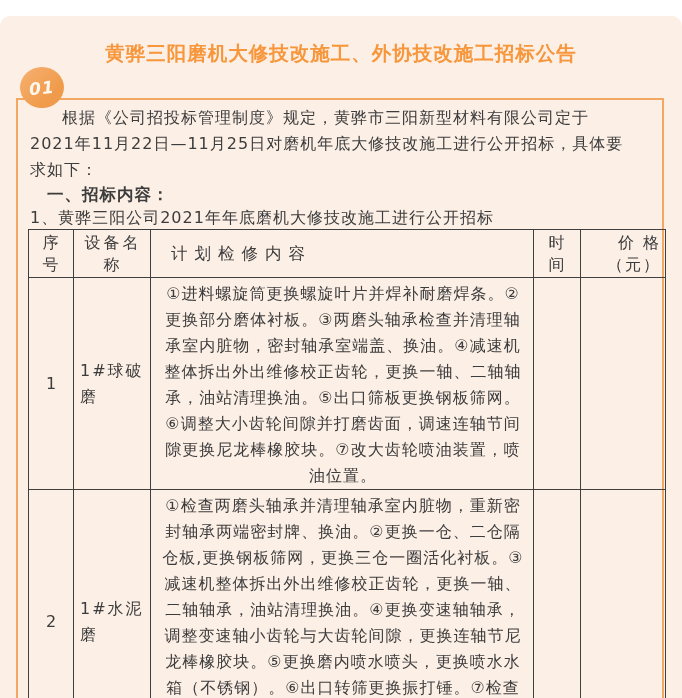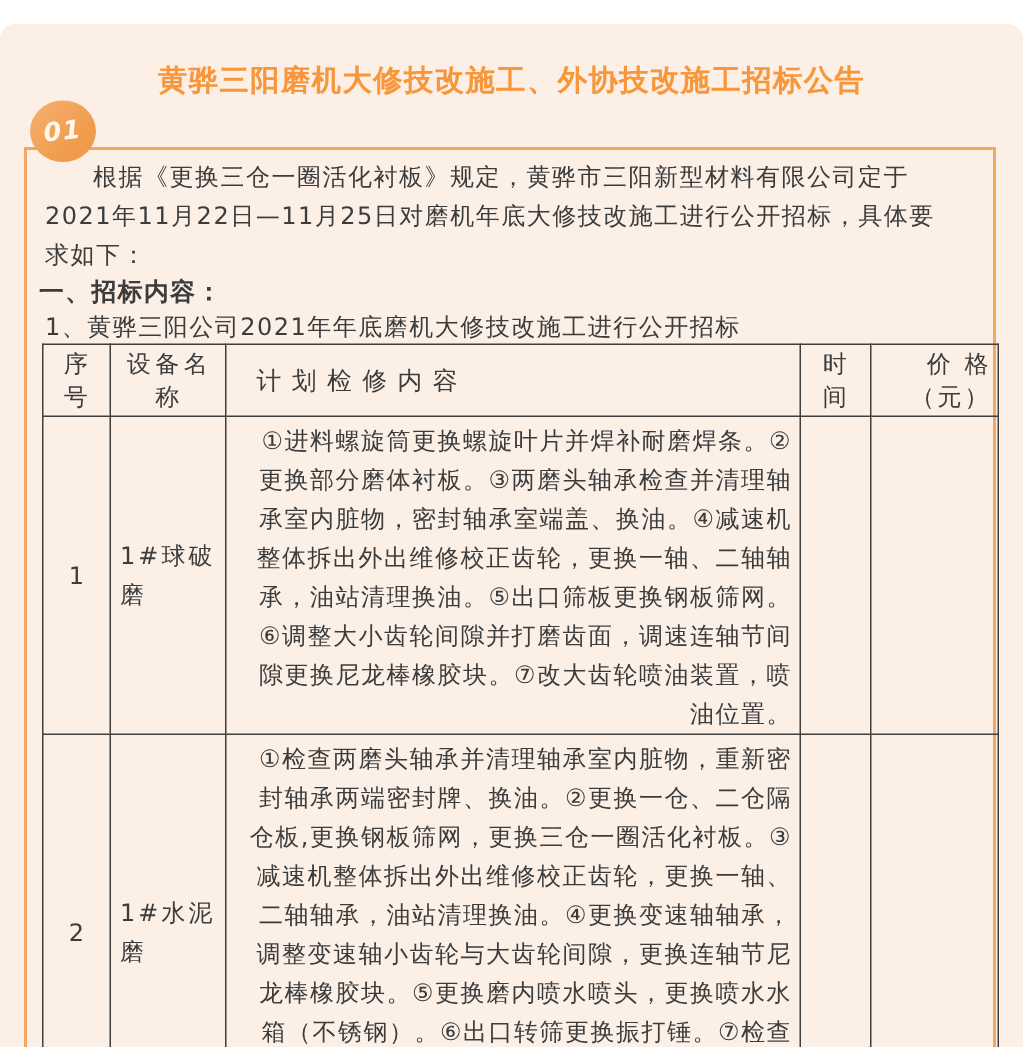--- a/index.html
+++ b/index.html
@@ -34,21 +34,21 @@
     box-sizing:border-box;
     border:2px solid #f2a763;border-bottom:none;
     background:transparent;z-index:1;
   }
   .intro{
     margin:5px 10px 0 12px;width:600px;
     font-size:16px;line-height:26px;letter-spacing:1px;
     text-indent:2em;
   }
   .sec-heading{
-    margin:0 10px 0 8px;font-size:16.5px;font-weight:bold;
+    margin:0 10px 0 29px;font-size:16.5px;font-weight:bold;
     line-height:24px;letter-spacing:1px;
   }
   .sub-line{
     margin:0 10px 0 12px;font-size:16px;line-height:22px;letter-spacing:1px;
   }
   table.tbl{
     border-collapse:collapse;table-layout:fixed;
     width:637px;margin:0 0 0 10px;
   }
   .tbl th,.tbl td{
@@ -73,39 +73,39 @@
     padding:0 4px;letter-spacing:2px;line-height:22px;white-space:normal;
   }
   tr.r1{height:194px;}
   tr.r2{height:238px;}
   td.c-seq{text-align:center;vertical-align:middle;}
   td.c-device{
     text-align:left;vertical-align:middle;
     padding:0 4px 0 6px;letter-spacing:2px;line-height:26px;
   }
   td.c-content{
-    text-align:right;vertical-align:top;
+    text-align:center;vertical-align:top;
     padding:3px 5px 0 7px;line-height:26px;letter-spacing:1px;
   }
   td.c-time,td.c-price{vertical-align:middle;}
 </style>
 </head>
 <body>
 
 <div class="card">
 
   <h1 class="title">黄骅三阳磨机大修技改施工、外协技改施工招标公告</h1>
 
   <div class="badge">
     <span>01</span>
   </div>
 
   <div class="content-box">
 
-    <p class="intro">根据《更换三仓一圈活化衬板》规定，黄骅市三阳新型材料有限公司定于2021年11月22日—11月25日对磨机年底大修技改施工进行公开招标，具体要求如下：</p>
+    <p class="intro">根据《公司招投标管理制度》规定，黄骅市三阳新型材料有限公司定于2021年11月22日—11月25日对磨机年底大修技改施工进行公开招标，具体要求如下：</p>
 
     <p class="sec-heading">一、招标内容：</p>
 
     <p class="sub-line">1、黄骅三阳公司2021年年底磨机大修技改施工进行公开招标</p>
 
     <table class="tbl">
       <colgroup>
         <col style="width:45px">
         <col style="width:77px">
         <col style="width:383px">

